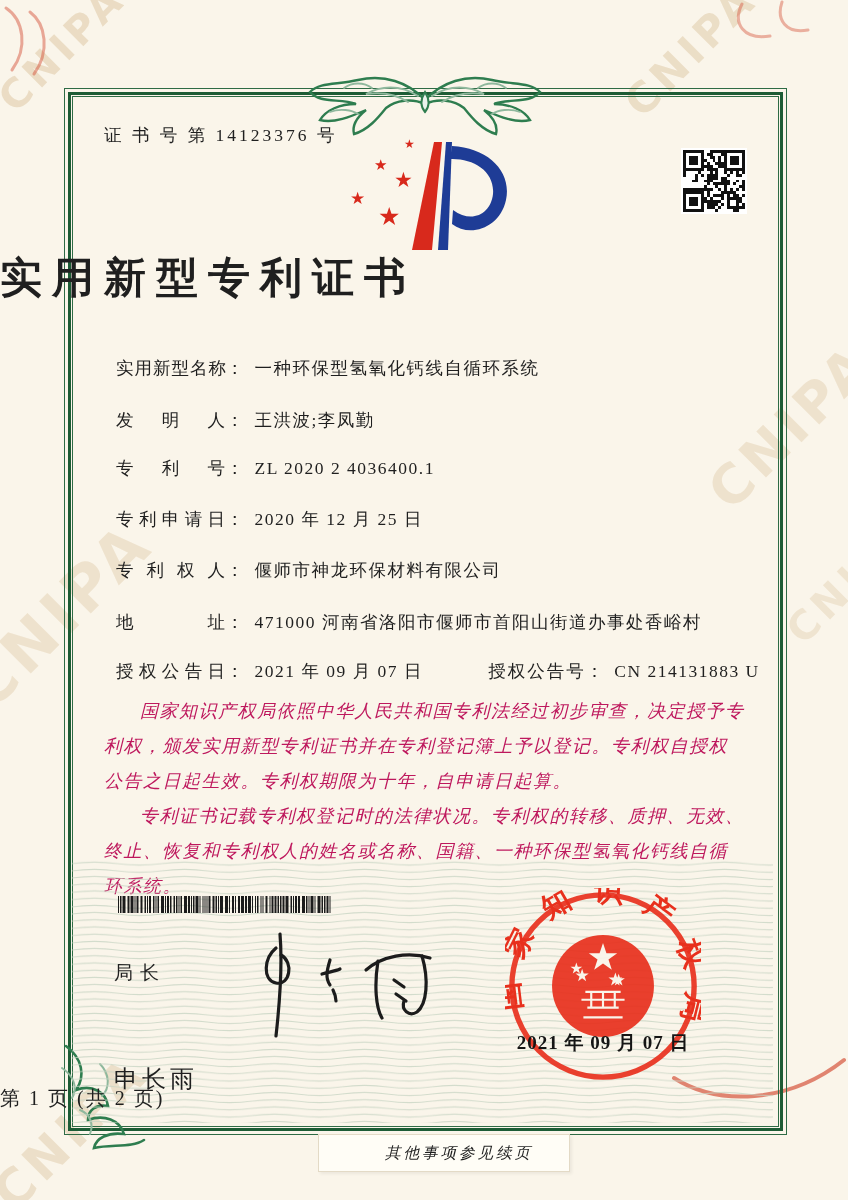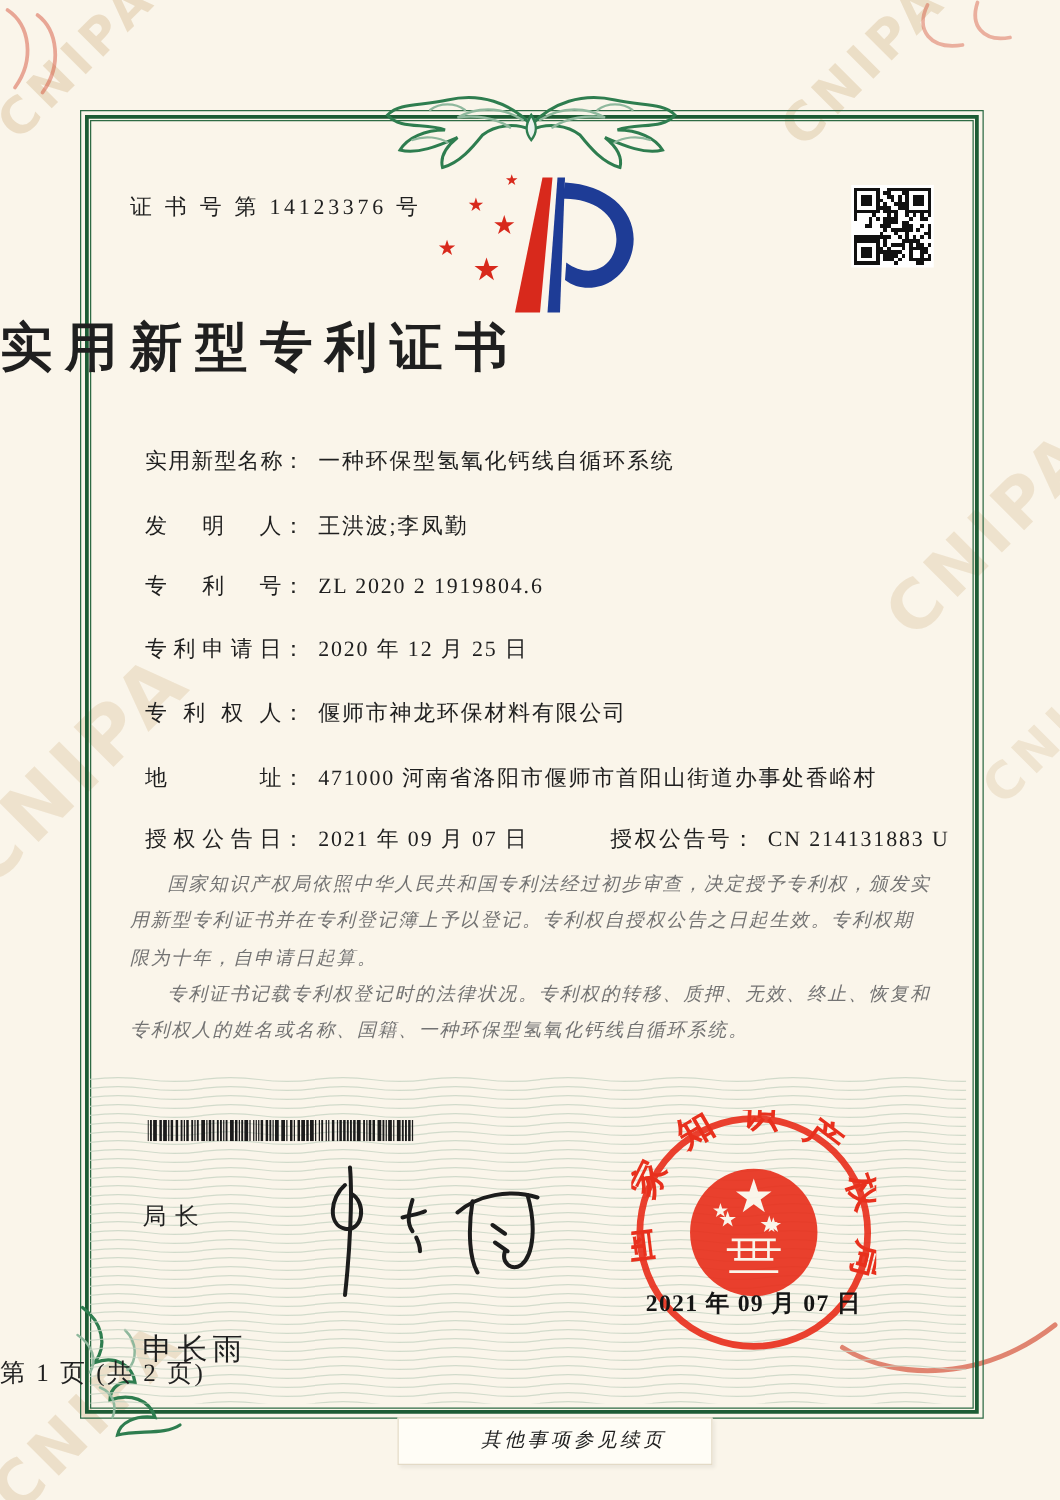--- a/index.html
+++ b/index.html
@@ -14,38 +14,38 @@
   .wm-l1{left:-58px;top:585px;font-size:62px;opacity:.30;}
   .wm-r2{left:770px;top:560px;font-size:40px;opacity:.28;}
   .wm-bl{left:-26px;top:1108px;font-size:50px;opacity:.35;}
   
   .frame{position:absolute;left:68px;top:92px;width:709px;height:1033px;border:3px solid #1d5c35;}
   .frame::before{content:"";position:absolute;inset:1px;border:1px solid #2e6b45;}
   .frame::after{content:"";position:absolute;inset:-7px;border:1px solid #2e6b45;}
   
   .ornament{position:absolute;pointer-events:none;}
   
-  .cert-no{position:absolute;left:104px;top:153px;font-size:17.5px;letter-spacing:3px;}
+  .cert-no{position:absolute;left:104px;top:123px;font-size:17.5px;letter-spacing:3px;}
   .logo{position:absolute;left:342px;top:138px;width:170px;height:118px;}
   .logo .star{position:absolute;color:#d8291c;line-height:1;}
   .qr{position:absolute;left:681px;top:148px;width:66px;height:66px;background:#fff;padding:2px;box-sizing:border-box;}
   .qr svg{width:100%;height:100%;shape-rendering:crispEdges;}
   .title{position:absolute;left:0;right:0;top:250px;text-align:left;font-size:42px;
          font-weight:bold;letter-spacing:10px;}
   
   .field-row{position:absolute;left:116px;font-size:17.5px;letter-spacing:1px;white-space:nowrap;}
   .flabel{display:inline-block;width:110px;text-align:justify;text-align-last:justify;}
   .fcolon{display:inline-block;margin-right:10px;}
   .fvalue{letter-spacing:1.5px;}
   .pair2{margin-left:60px;}
   .pair2 .flabel2{letter-spacing:2px;}
   
   .body-text{position:absolute;left:104px;top:694px;width:642px;}
-  .body-text p{margin:0;text-indent:2em;font-size:15px;line-height:1.95;letter-spacing:1.5px;
-               font-style:italic;color:#737373;}
+  .body-text p{margin:0;text-indent:2em;font-size:18px;line-height:1.95;letter-spacing:1.5px;
+               font-style:italic;color:#be185d;}
   
   .wave-band{position:absolute;left:72px;top:860px;width:701px;height:263px;opacity:.8;}
   
   .barcode{position:absolute;left:118px;top:896px;width:218px;height:17px;}
   
   .director-title{position:absolute;left:114px;top:960px;font-size:19px;letter-spacing:7px;text-align:center;}
   .director-name{position:absolute;left:114px;top:1027px;font-size:24px;letter-spacing:4px;margin-top:36px;}
   .signature{position:absolute;left:218px;top:928px;width:235px;height:115px;}
   
   .seal{position:absolute;left:505px;top:888px;width:196px;height:196px;}
@@ -370,21 +370,21 @@
 
   <div class="title">实用新型专利证书</div>
 
   <div class="field-row" style="top:356px">
     <span class="flabel">实用新型名称</span><span class="fcolon">：</span><span class="fvalue">一种环保型氢氧化钙线自循环系统</span>
   </div>
   <div class="field-row" style="top:408px">
     <span class="flabel">发明人</span><span class="fcolon">：</span><span class="fvalue">王洪波;李凤勤</span>
   </div>
   <div class="field-row" style="top:456px">
-    <span class="flabel">专利号</span><span class="fcolon">：</span><span class="fvalue">ZL 2020 2 1919804.6</span>
+    <span class="flabel">专利号</span><span class="fcolon">：</span><span class="fvalue">ZL 2020 2 4036400.1</span>
   </div>
   <div class="field-row" style="top:507px">
     <span class="flabel">专利申请日</span><span class="fcolon">：</span><span class="fvalue">2020 年 12 月 25 日</span>
   </div>
   <div class="field-row" style="top:558px">
     <span class="flabel">专利权人</span><span class="fcolon">：</span><span class="fvalue">偃师市神龙环保材料有限公司</span>
   </div>
   <div class="field-row" style="top:610px">
     <span class="flabel">地址</span><span class="fcolon">：</span><span class="fvalue">471000 河南省洛阳市偃师市首阳山街道办事处香峪村</span>
   </div>

